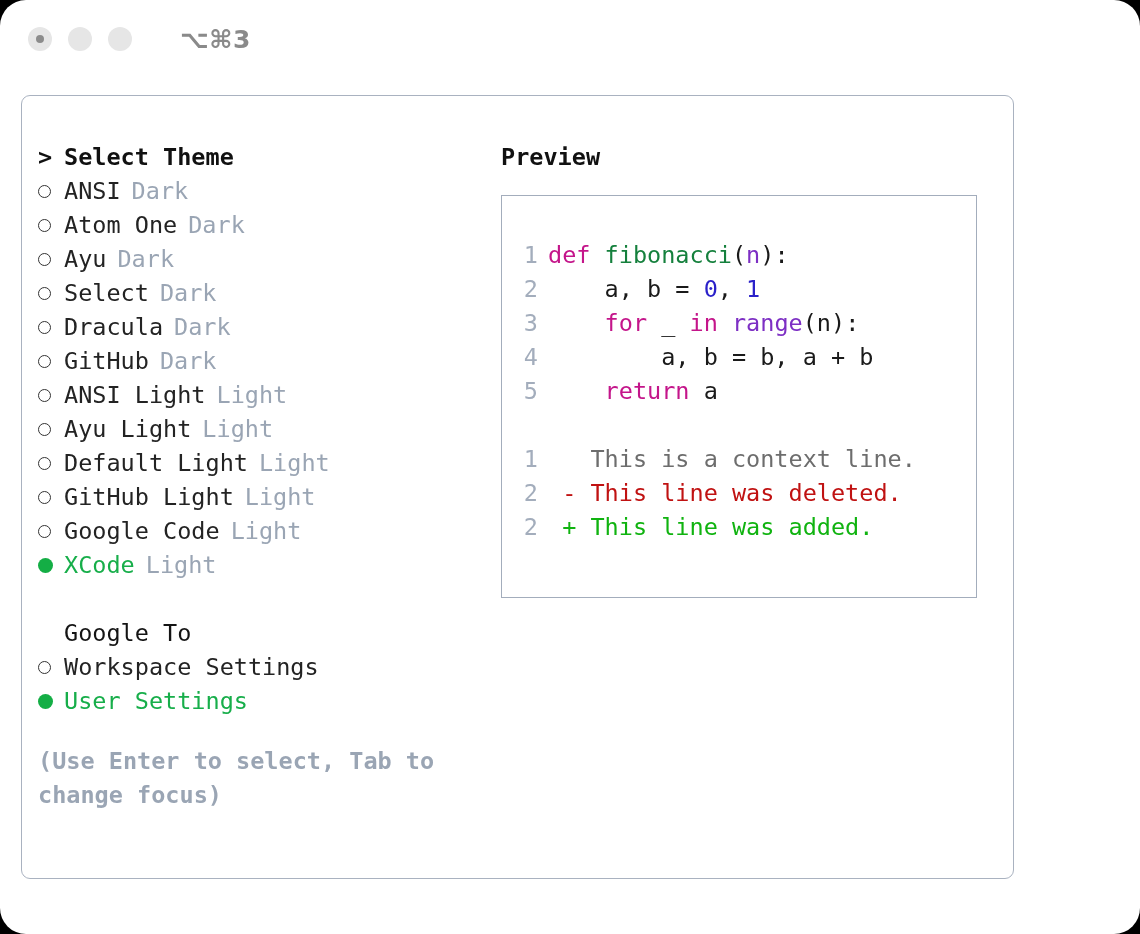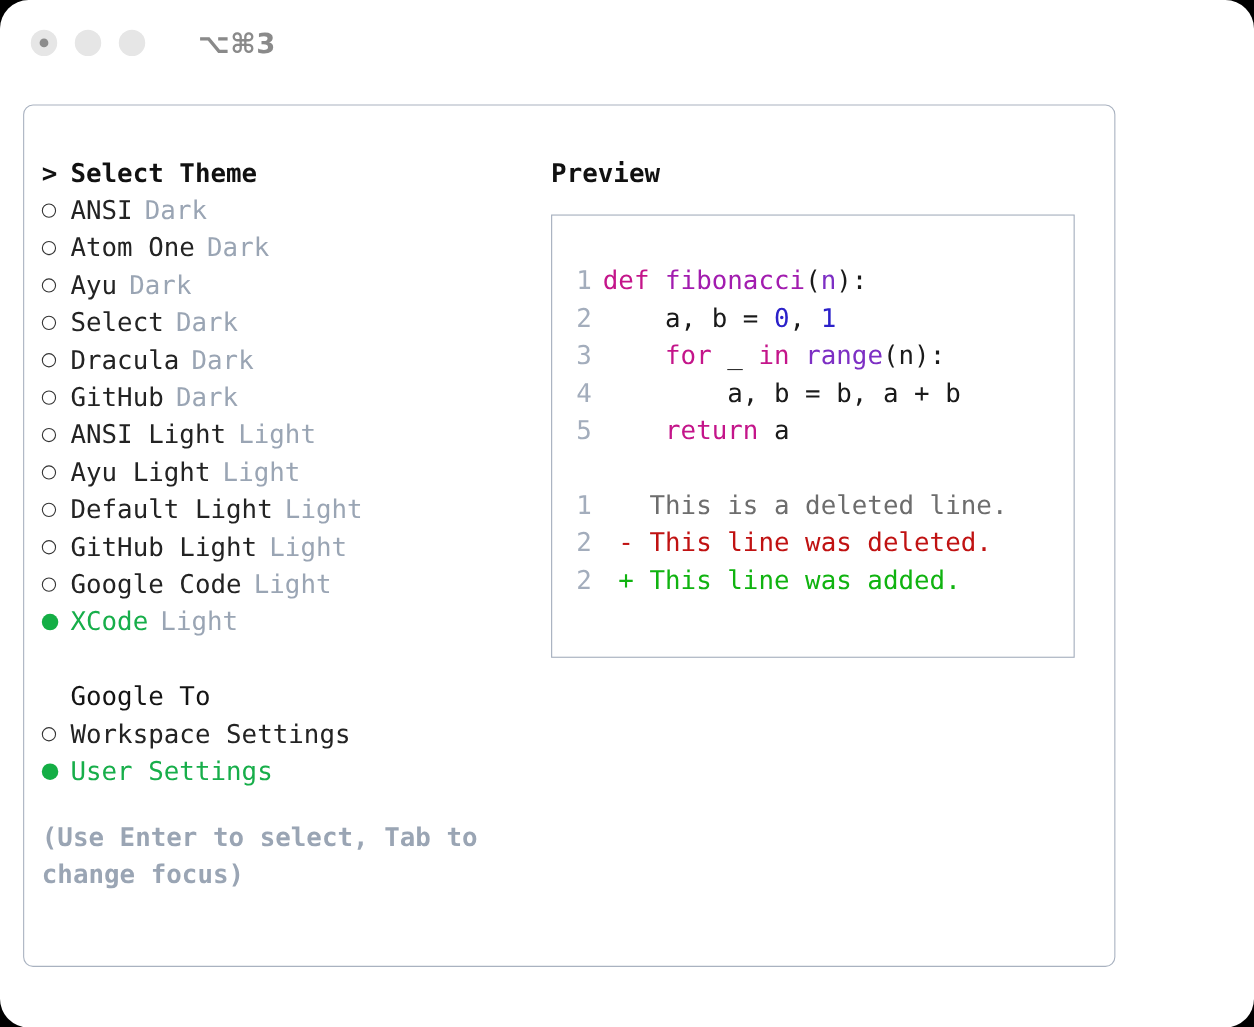--- a/index.html
+++ b/index.html
@@ -198,21 +198,21 @@
     width: 46px;
     flex: 0 0 auto;
     text-align: right;
     color: #a3adbc;
     padding-right: 10px;
     box-sizing: border-box;
   }
   .code-text { white-space: pre; }
 
   .tok-kw   { color: #c4158a; }
-  .tok-fn   { color: #a21caf; text-align: right; }
+  .tok-fn   { color: #15803d; text-align: right; }
   .tok-num  { color: #2b21c9; }
   .tok-bi   { color: #7d2fc4; }
   .tok-param{ color: #7d2fc4; }
   .tok-plain{ color: #1a1a1a; }
 
   .diff-ctx { color: #6d6d6d; }
   .diff-del { color: #c01212; }
   .diff-add { color: #10b310; }
 
   .blank-line { height: 34px; }
@@ -354,21 +354,21 @@
         <div id="preview-box">
           <div id="code-block">
               <div class="code-line"><span class="gutter">1</span><span class="code-text"><span class="tok-kw">def </span><span class="tok-fn">fibonacci</span><span class="tok-plain">(</span><span class="tok-param">n</span><span class="tok-plain">):</span></span></div>
               <div class="code-line"><span class="gutter">2</span><span class="code-text"><span class="tok-plain">    a, b = </span><span class="tok-num">0</span><span class="tok-plain">, </span><span class="tok-num">1</span></span></div>
               <div class="code-line"><span class="gutter">3</span><span class="code-text"><span class="tok-plain">    </span><span class="tok-kw">for</span><span class="tok-plain"> _ </span><span class="tok-kw">in</span><span class="tok-plain"> </span><span class="tok-bi">range</span><span class="tok-plain">(n):</span></span></div>
               <div class="code-line"><span class="gutter">4</span><span class="code-text"><span class="tok-plain">        a, b = b, a + b</span></span></div>
               <div class="code-line"><span class="gutter">5</span><span class="code-text"><span class="tok-plain">    </span><span class="tok-kw">return</span><span class="tok-plain"> a</span></span></div>
             </div>
           <div class="blank-line"></div>
           <div id="diff-block">
-              <div class="code-line"><span class="gutter">1</span><span class="code-text diff-ctx">   This is a deleted line.</span></div>
+              <div class="code-line"><span class="gutter">1</span><span class="code-text diff-ctx">   This is a context line.</span></div>
               <div class="code-line"><span class="gutter">2</span><span class="code-text diff-del"> - This line was deleted.</span></div>
               <div class="code-line"><span class="gutter">2</span><span class="code-text diff-add"> + This line was added.</span></div>
             </div>
         </div>
       </div>
 
     </div>
   </div>
 </div>
 

